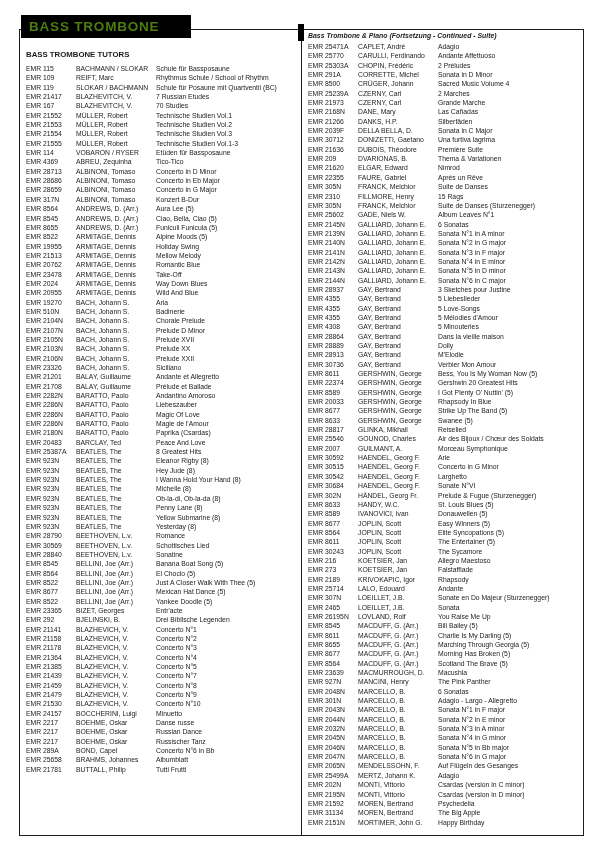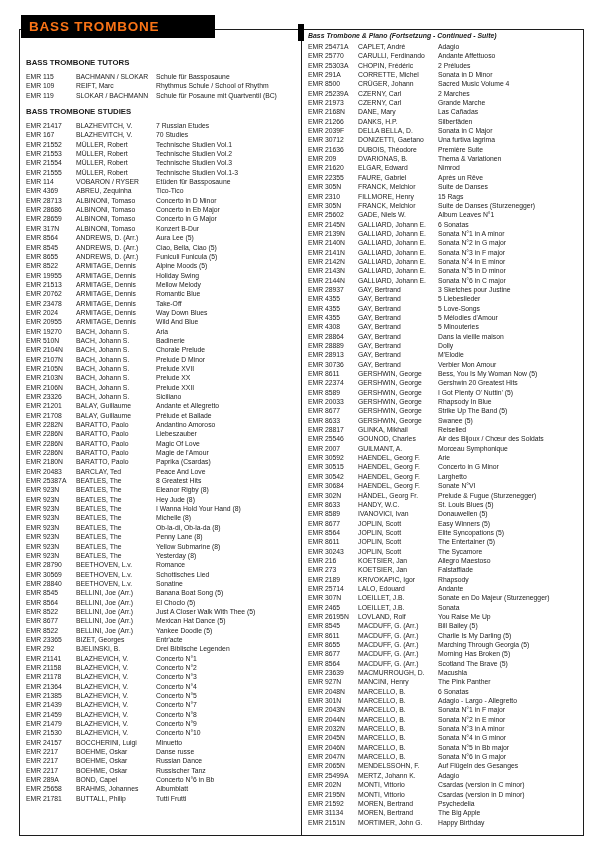--- a/index.html
+++ b/index.html
@@ -6,34 +6,34 @@
   body{
     width:600px;height:849px;position:relative;background:#ffffff;
     font-family:"Liberation Sans",sans-serif;color:#1b1b1b;
     -webkit-font-smoothing:antialiased;overflow:hidden;
   }
   .page-border{
     position:absolute;left:19px;top:29px;width:565px;height:807px;
     border:1.5px solid #1c1c1c;box-sizing:border-box;
   }
   .title-bar{
-    position:absolute;left:21px;top:15px;width:194px;height:23px;
-    background:#000;color:#f97316;font-weight:bold;font-size:13.5px;
+    position:absolute;left:21px;top:15px;width:170px;height:23px;
+    background:#000;color:#4d7c0f;font-weight:bold;font-size:13.5px;
     letter-spacing:.8px;display:flex;align-items:center;padding-left:8px;
     box-sizing:border-box;white-space:nowrap;
   }
   .scan-mark{position:absolute;left:298px;top:24px;width:6px;height:17px;background:#000;}
   .divider{position:absolute;left:301px;top:29px;width:0;height:807px;border-left:1.2px solid #1c1c1c;}
   .col-left{position:absolute;left:26px;top:46px;width:268px;}
   .col-right{position:absolute;left:308px;top:31px;width:272px;}
   .section-heading{
     font-weight:bold;font-size:7.8px;line-height:10px;
     margin:7px 0 4px 0;white-space:nowrap;
   }
-  .col-left .section-heading:first-child{margin-top:12px;}
+  .col-left .section-heading:first-child{margin-top:4px;}
   .right-heading{
     font-weight:bold;font-style:italic;font-size:6.9px;line-height:9px;
     margin:0 0 2px 0;white-space:nowrap;
   }
   .row{display:flex;font-size:6.8px;line-height:9.35px;white-space:nowrap;overflow:hidden;}
   .c-ref{width:50px;flex:none;}
   .c-comp{width:80px;flex:none;}
   .c-title{flex:1;min-width:0;}
 </style>
 </head>
@@ -60,21 +60,20 @@
         <span class="c-comp">REIFT, Marc</span>
         <span class="c-title">Rhythmus Schule / School of Rhythm</span>
       </div>
       <div class="row">
         <span class="c-ref">EMR 119</span>
         <span class="c-comp">SLOKAR / BACHMANN</span>
         <span class="c-title">Schule für Posaune mit Quartventil (BC)</span>
       </div>
     </div>
 
-  <div class="section-heading">BASS TROMBONE STUDIES</div>
   <div>
       <div class="row">
         <span class="c-ref">EMR 21417</span>
         <span class="c-comp">BLAZHEVITCH, V.</span>
         <span class="c-title">7 Russian Etudes</span>
       </div>
       <div class="row">
         <span class="c-ref">EMR 167</span>
         <span class="c-comp">BLAZHEVITCH, V.</span>
         <span class="c-title">70 Studies</span>

